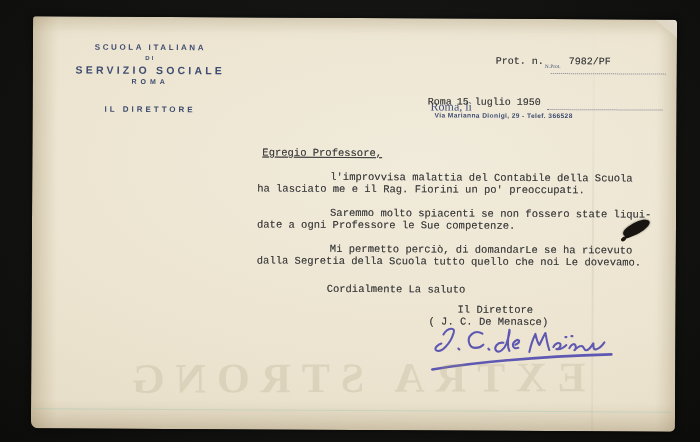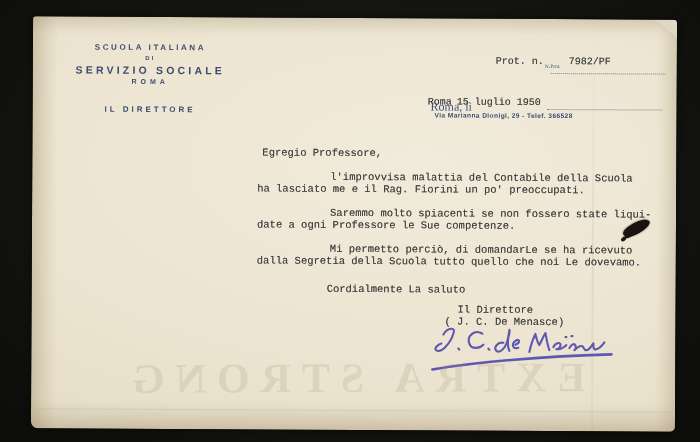--- a/index.html
+++ b/index.html
@@ -97,31 +97,31 @@
   <div class="printed" style="left:512px;top:44px;font-size:5.5px;">N.Prot.</div>
   <div class="tw tw12" style="left:536px;top:37px;text-align:right;">7982/PF</div>
   <div class="dotted" style="left:518px;top:53px;width:115px;"></div>
 
   <div class="printed" style="left:398px;top:81px;font-size:12px;">Roma, lì</div>
   <div class="tw tw12" style="left:395px;top:78px;">Roma</div>
   <div class="tw tw12" style="left:424px;top:78px;">15 luglio 1950</div>
   <div class="dotted" style="left:514px;top:89px;width:116px;"></div>
   <div class="address">Via Marianna Dionigi, 29 - Telef. 366528</div>
 
-  <div class="tw" style="left:230px;top:129px;">Egregio Professore,</div>
+  <div class="tw" style="left:230px;top:129px;text-decoration:underline;">Egregio Professore,</div>
   <div class="tw" style="left:298px;top:153px;">l'improvvisa malattia del Contabile della Scuola</div>
   <div class="tw" style="left:225px;top:165px;">ha lasciato me e il Rag. Fiorini un po' preoccupati.</div>
   <div class="tw" style="left:298px;top:189px;">Saremmo molto spiacenti se non fossero state liqui-</div>
   <div class="tw" style="left:225px;top:201px;">date a ogni Professore le Sue competenze.</div>
   <div class="tw" style="left:298px;top:225px;">Mi permetto perciò, di domandarLe se ha ricevuto</div>
   <div class="tw" style="left:225px;top:237px;">dalla Segretia della Scuola tutto quello che noi Le dovevamo.</div>
   <div class="tw" style="left:295px;top:265px;">Cordialmente La saluto</div>
 
   <div class="tw" style="left:426px;top:285px;">Il Direttore</div>
-  <div class="tw" style="left:413px;top:297px;">( J. C. De Menasce)</div>
+  <div class="tw" style="left:397px;top:297px;">( J. C. De Menasce)</div>
 
   <svg class="sig" viewBox="0 0 196 52" aria-label="J. C. de Menasce">
     <g fill="none" stroke="#5f58b2" stroke-width="2.1" stroke-linecap="round" stroke-linejoin="round">
       <path d="M18 10 C22 3 31 2 28 9 C25 19 16 29 11 26 C8 24 13 20 16 19"></path>
       <path d="M33 24 l1 1"></path>
       <path d="M57 9 C49 4 41 12 44 19 C46 25 54 24 58 20"></path>
       <path d="M63 24 l1 1"></path>
       <path d="M78 18 C72 17 68 23 71 26 C74 29 79 24 81 19 C83 13 85 7 84 5 C83 10 81 20 84 26"></path>
       <path d="M90 20 C95 18 95 13 90 16 C86 19 87 25 93 23"></path>
       <path d="M104 27 C106 18 109 11 110 9 C111 13 112 18 114 20 C117 14 119 9 120 8 C121 13 122 20 124 25"></path>

